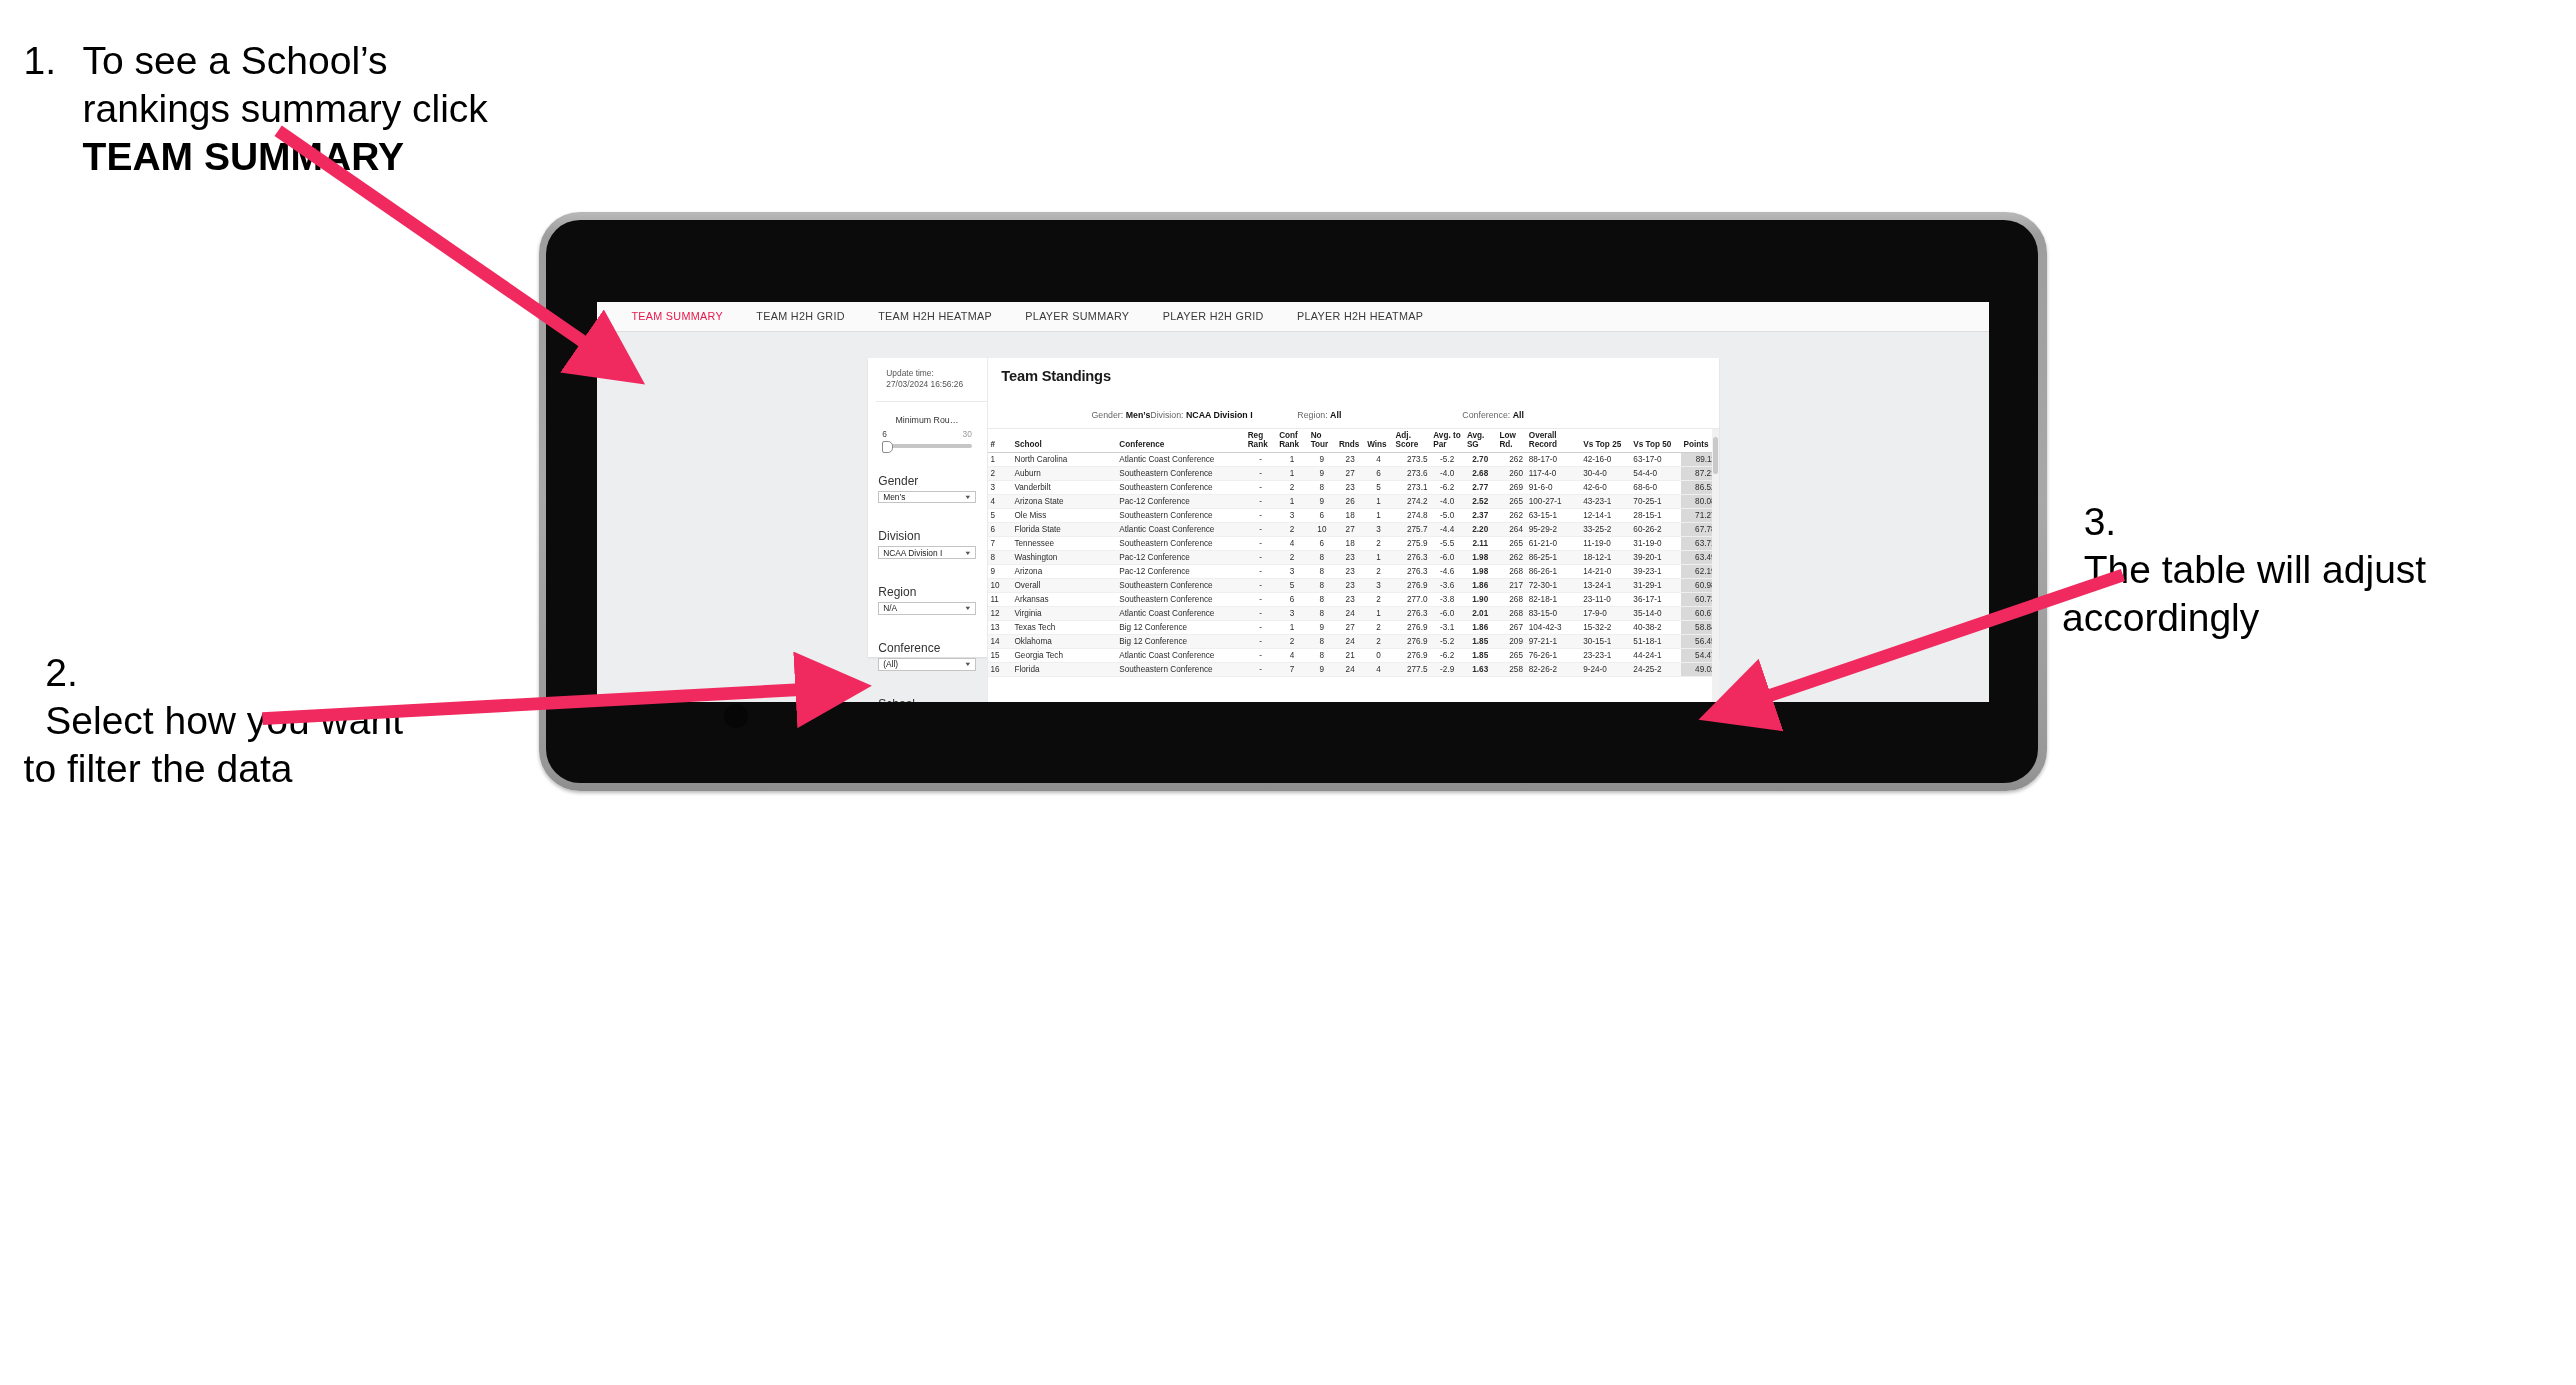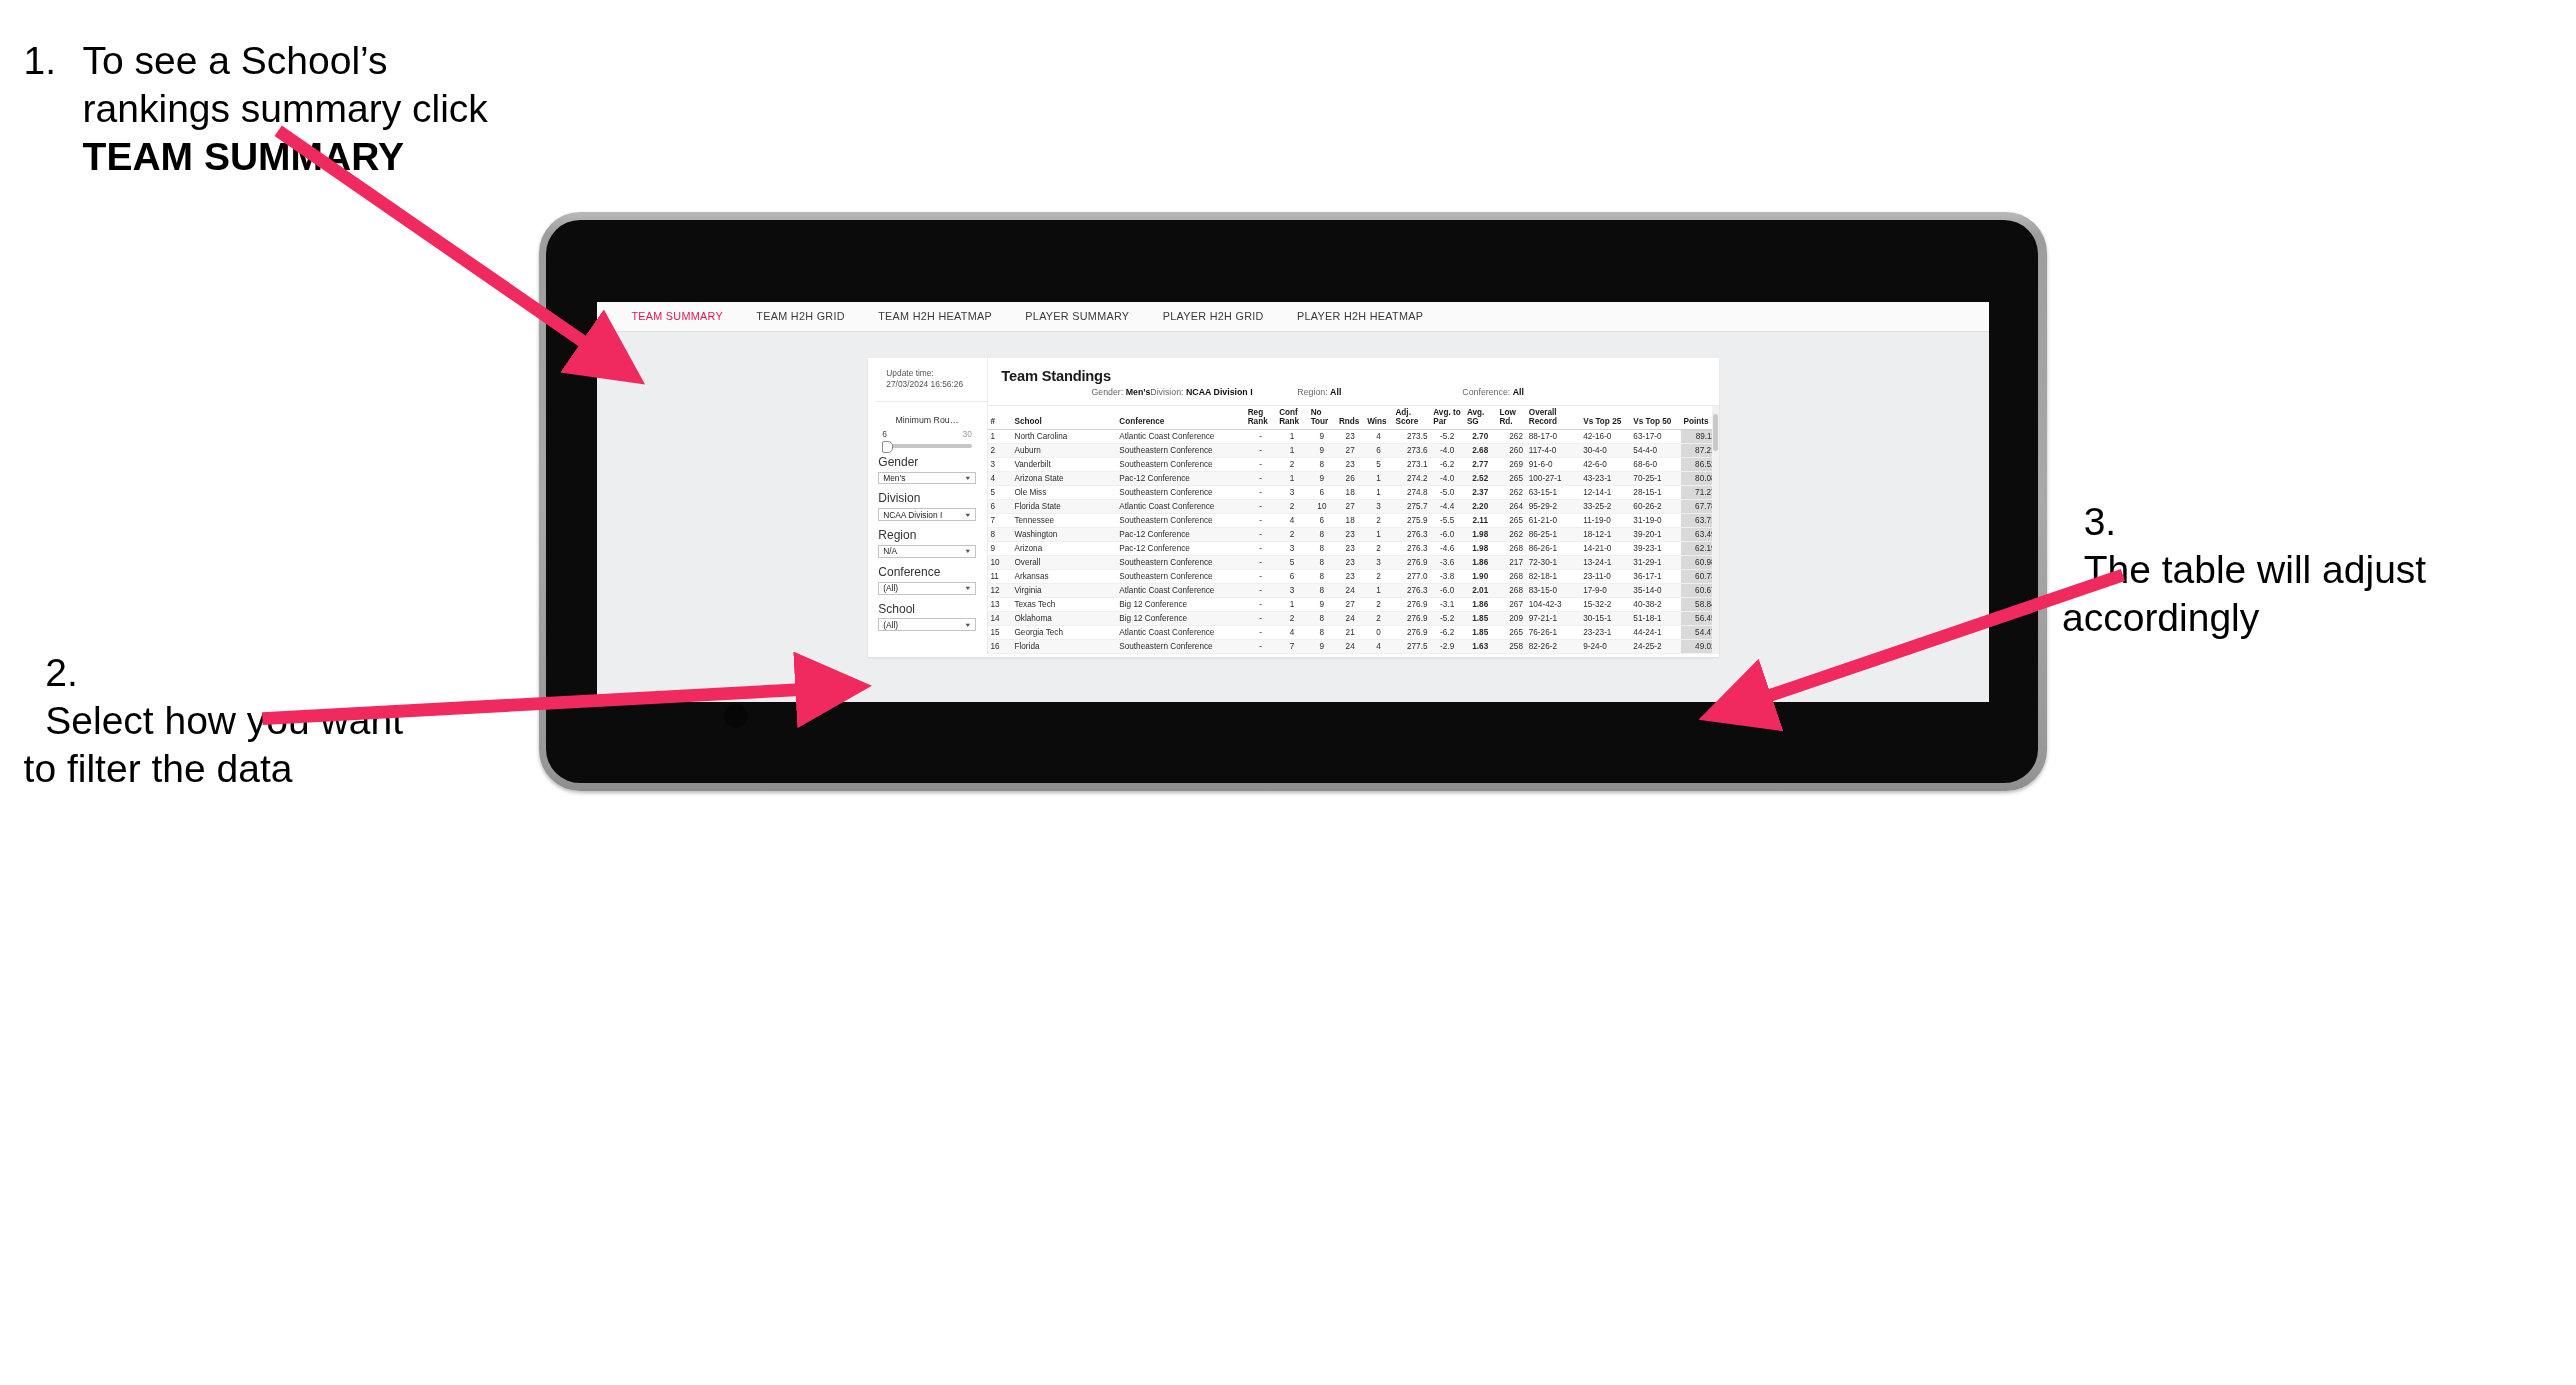--- a/index.html
+++ b/index.html
@@ -151,21 +151,21 @@
     border-right:1px solid #eaeaea;
     box-sizing:border-box;
   }
   .update-box{
     padding:9.8px 0 10.8px 10.8px;
     border-bottom:1px solid #eaeaea;
     margin-left:8px;
   }
   .update-label{font-size:8.4px;color:#555;line-height:1.35;}
   .filters{padding:12.8px 10.8px 7.9px 10.8px;}
-  .filter-blk{margin-bottom:7px;}
+  .filter-blk{margin-bottom:26px;}
   .filter-title{font-size:12px;color:#333;margin-bottom:2.9px;}
   .slider-title{font-size:8.8px;color:#333;text-align:center;margin-bottom:3.9px;}
   .slider-vals{display:flex;justify-content:space-between;font-size:8.4px;color:#444;padding:0 3.9px 2px 3.9px;}
   .slider-vals .max{color:#9a9a9a;}
   .slider-track{
     position:relative;height:3.9px;background:#c6c6c6;border-radius:2px;margin:2.9px 3.9px 0 3.9px;
   }
   .slider-knob{
     position:absolute;left:0px;top:-2.9px;width:8.8px;height:9.8px;
     background:#fff;border:1px solid #8b8b8b;border-radius:2px 4.9px 4.9px 2px;
@@ -182,21 +182,21 @@
   }
   .select .caret{font-size:5.9px;color:#555;transform:scaleX(1.3);}
 
   .viz-right{flex:1;display:flex;flex-direction:column;min-width:0;}
   .viz-head{
     padding:9.8px 0 7.9px 13.8px;
     border-bottom:1px solid #eaeaea;
   }
   .viz-title{
     font-size:14.7px;font-weight:bold;color:#1a1a1a;letter-spacing:-0.2px;
-    margin-bottom:3px;
+    margin-bottom:26px;
   }
   .viz-meta{display:flex;font-size:8.8px;color:#444;}
   .viz-meta .mi{margin-right:0;}
   .viz-meta .mi .k{color:#666;}
   .viz-meta .mi .v{font-weight:bold;color:#111;}
   .mi-gender{width:149px;text-align:right;}
   .mi-division{width:147px;}
   .mi-region{width:165px;}
 
   

